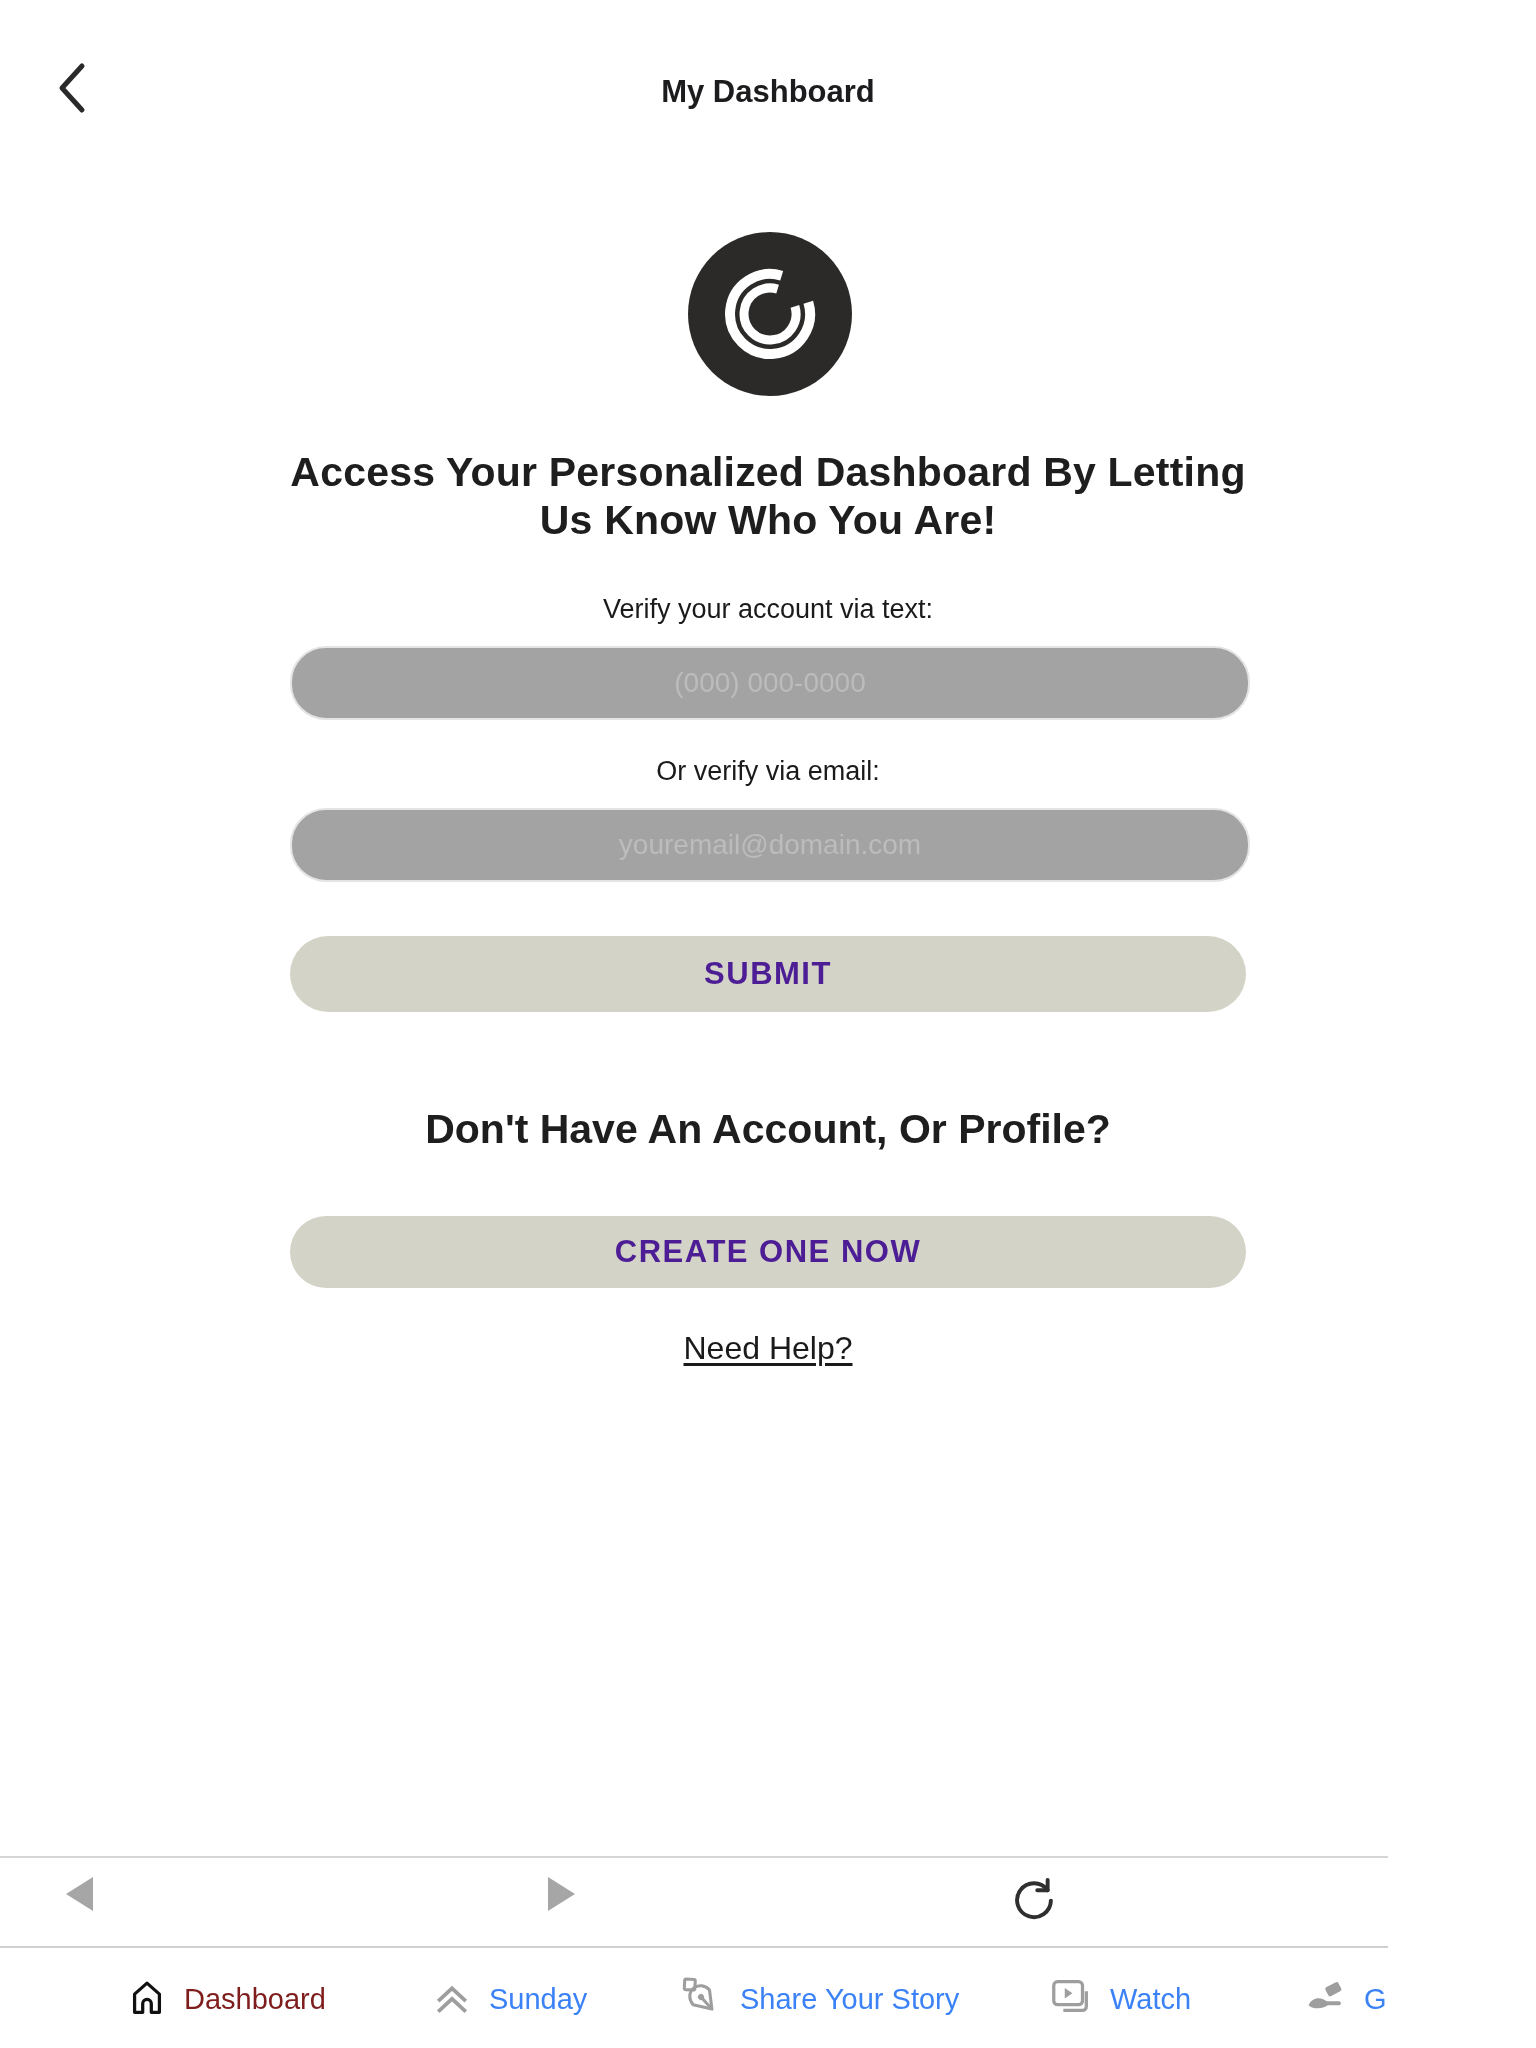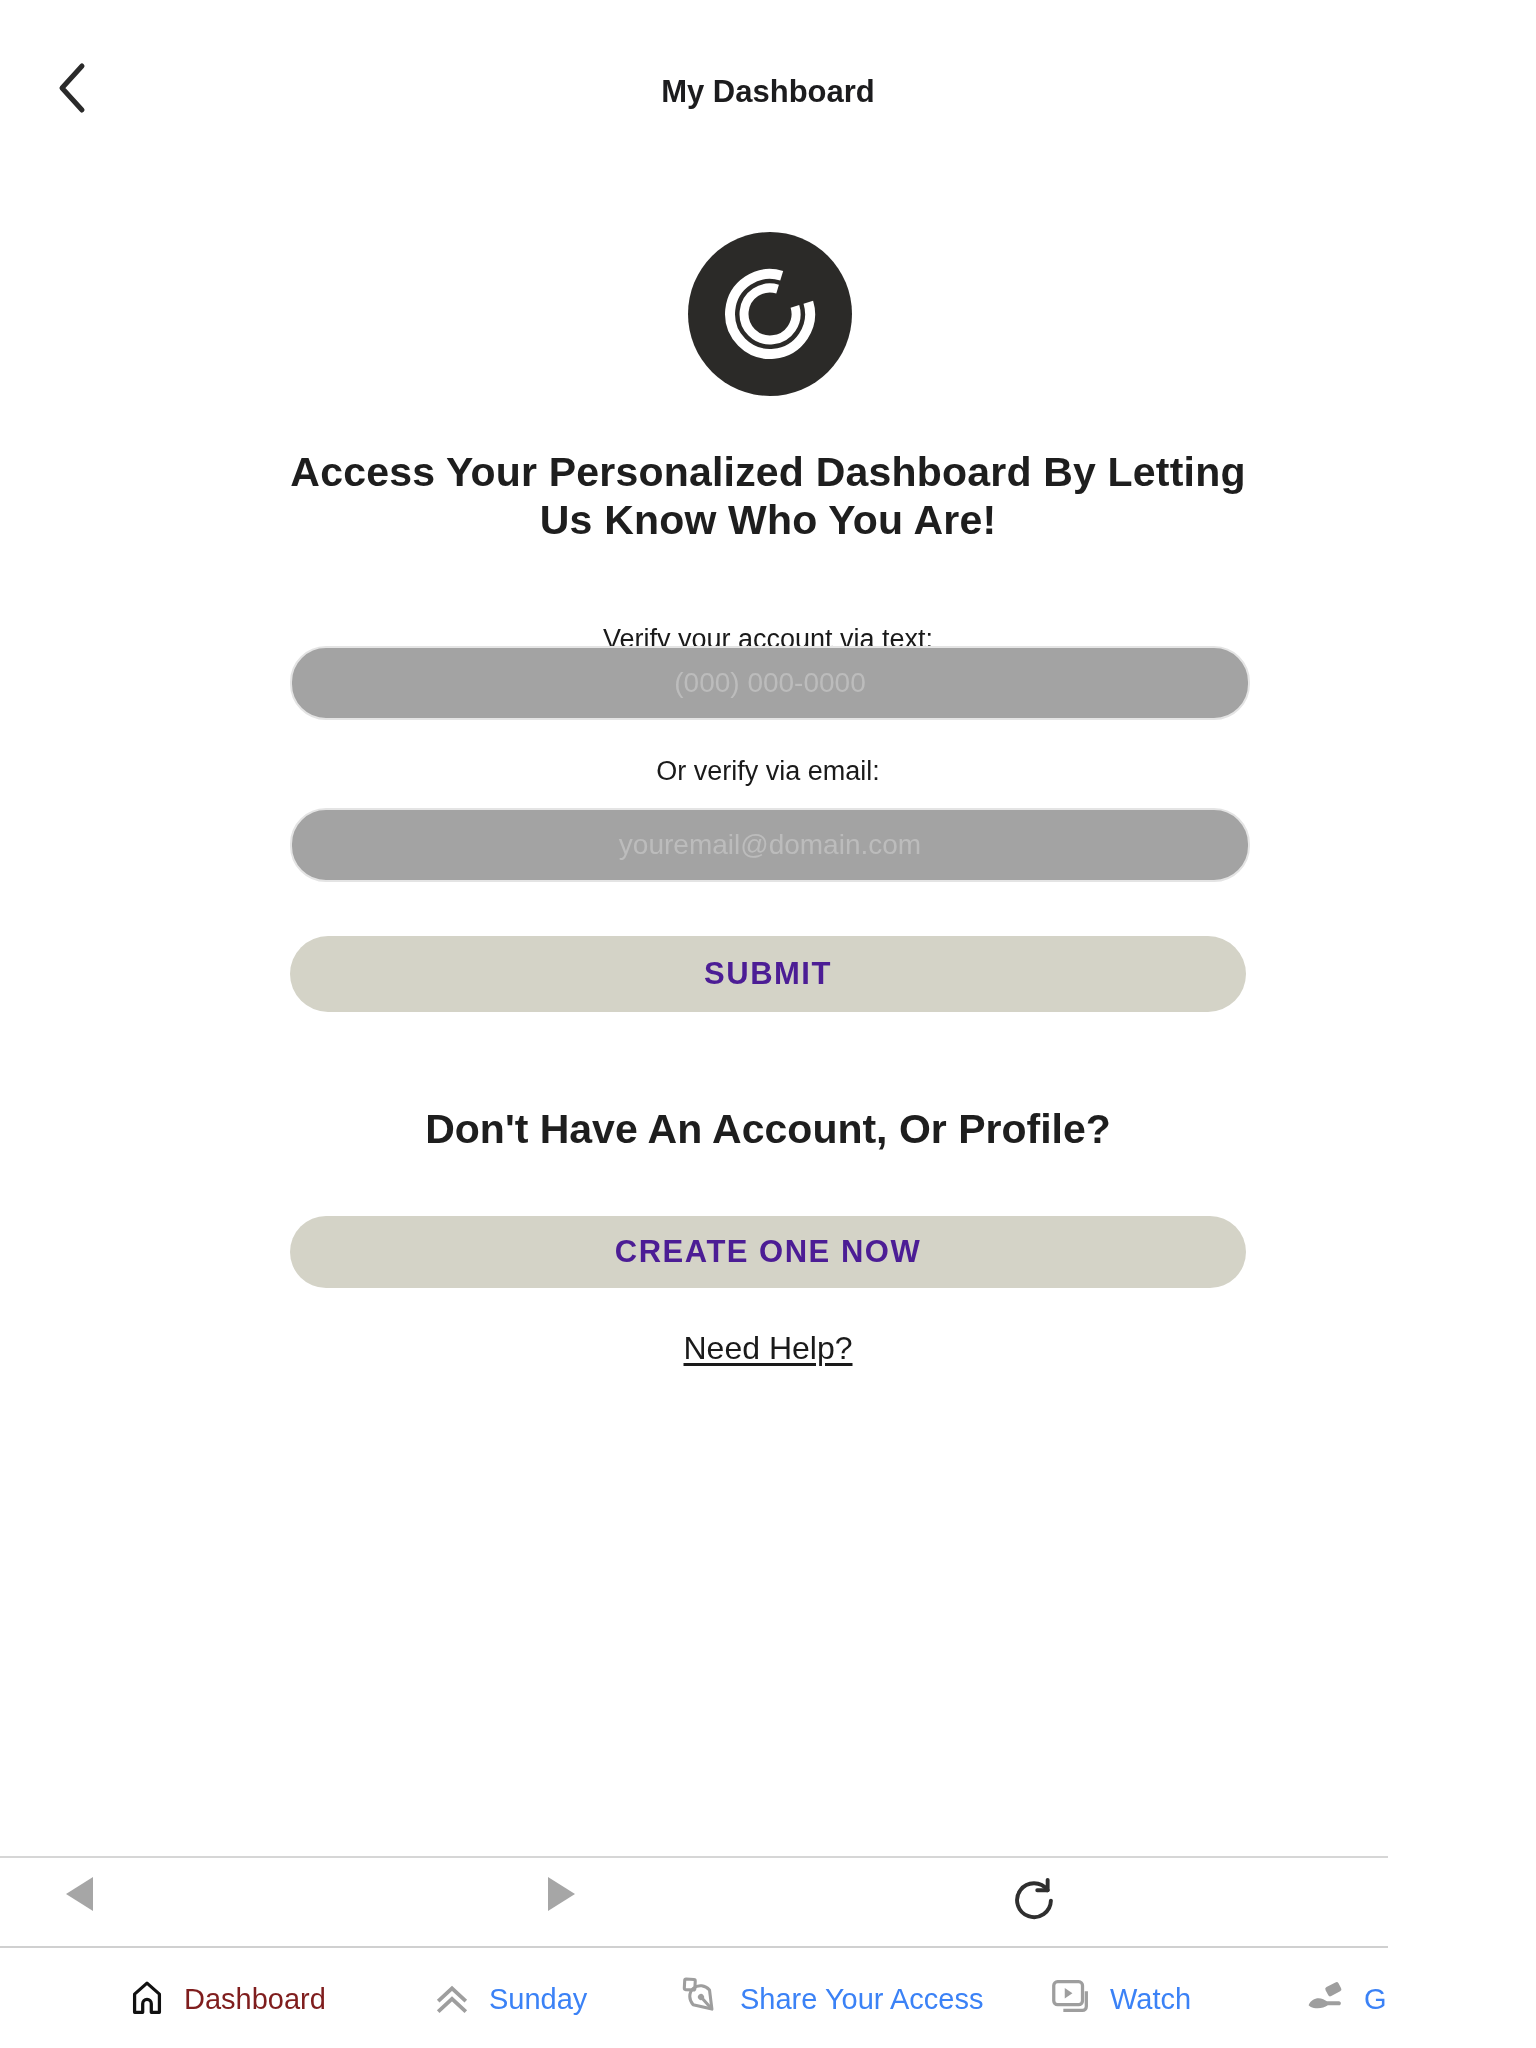--- a/index.html
+++ b/index.html
@@ -11,21 +11,21 @@
   .app-header{position:absolute;top:0;left:0;width:1536px;height:140px;background:#fff;}
   .back-btn{position:absolute;left:44px;top:58px;width:56px;height:62px;display:flex;align-items:center;justify-content:center;background:none;border:none;cursor:pointer;padding:0;}
   .page-title{position:absolute;left:0;top:74px;width:1536px;text-align:center;font-size:31px;font-weight:700;color:#1c1c1e;}
   
   .logo{position:absolute;left:688px;top:232px;width:164px;height:164px;}
   
   .headline{position:absolute;left:268px;top:448px;width:1000px;text-align:center;
     font-size:41px;line-height:1.18;font-weight:700;color:#1e1e1e;letter-spacing:.2px;}
   
   .field-label{position:absolute;left:0;width:1536px;text-align:center;font-size:27px;color:#1a1a1a;}
-  .lbl-phone{top:594px;margin-top:30px;}
+  .lbl-phone{top:594px;}
   .lbl-email{top:756px;}
   .pill-input{position:absolute;left:290px;width:952px;height:68px;border:2px solid #e4e4e4;border-radius:36px;
     text-align:center;font-size:28px;color:#333;outline:none;background:#a3a3a3;font-family:"Liberation Sans",sans-serif;}
   .pill-input::placeholder{color:#bcbcbc;opacity:1;}
   .in-phone{top:646px;}
   .in-email{top:808px;}
   .pill-btn{position:absolute;left:290px;width:956px;border:none;border-radius:38px;background:#d4d3c7;
     color:#4c1d95;font-weight:700;font-size:31px;letter-spacing:1.5px;cursor:pointer;
     display:flex;align-items:center;justify-content:center;font-family:"Liberation Sans",sans-serif;}
   .btn-submit{top:936px;height:76px;}
@@ -147,21 +147,21 @@
       <span>
         <svg width="46" height="46" viewBox="0 0 48 48">
           <g transform="rotate(-42 24 24)" fill="none" stroke="#9e9e9e" stroke-width="3.2" stroke-linejoin="round" stroke-linecap="round">
             <rect x="18.5" y="1" width="11" height="11" rx="1.5" transform="rotate(45 24 6.5)"></rect>
             <path d="M24 12 C17 12 12.5 18 12.5 24.5 L24 41 L35.5 24.5 C35.5 18 31 12 24 12 Z"></path>
             <circle cx="24" cy="24" r="3.2" fill="#9e9e9e" stroke="none"></circle>
             <path d="M24 27.2 V38"></path>
           </g>
         </svg>
       </span>
-      <span class="tab-label">Share Your Access</span>
+      <span class="tab-label">Share Your Story</span>
     </div>
 
     <div class="tab t-watch">
       <span>
         <svg width="46" height="46" viewBox="0 0 48 48">
           <g fill="none" stroke="#9e9e9e" stroke-width="3.4" stroke-linejoin="round">
             <path d="M40 18 v16 a4 4 0 0 1 -4 4 H16"></path>
             <rect x="6" y="8" width="30" height="24" rx="4" fill="#ffffff"></rect>
             <path d="M17.5 14.5 L25.5 20 L17.5 25.5 Z" fill="#9e9e9e" stroke="none"></path>
           </g>

